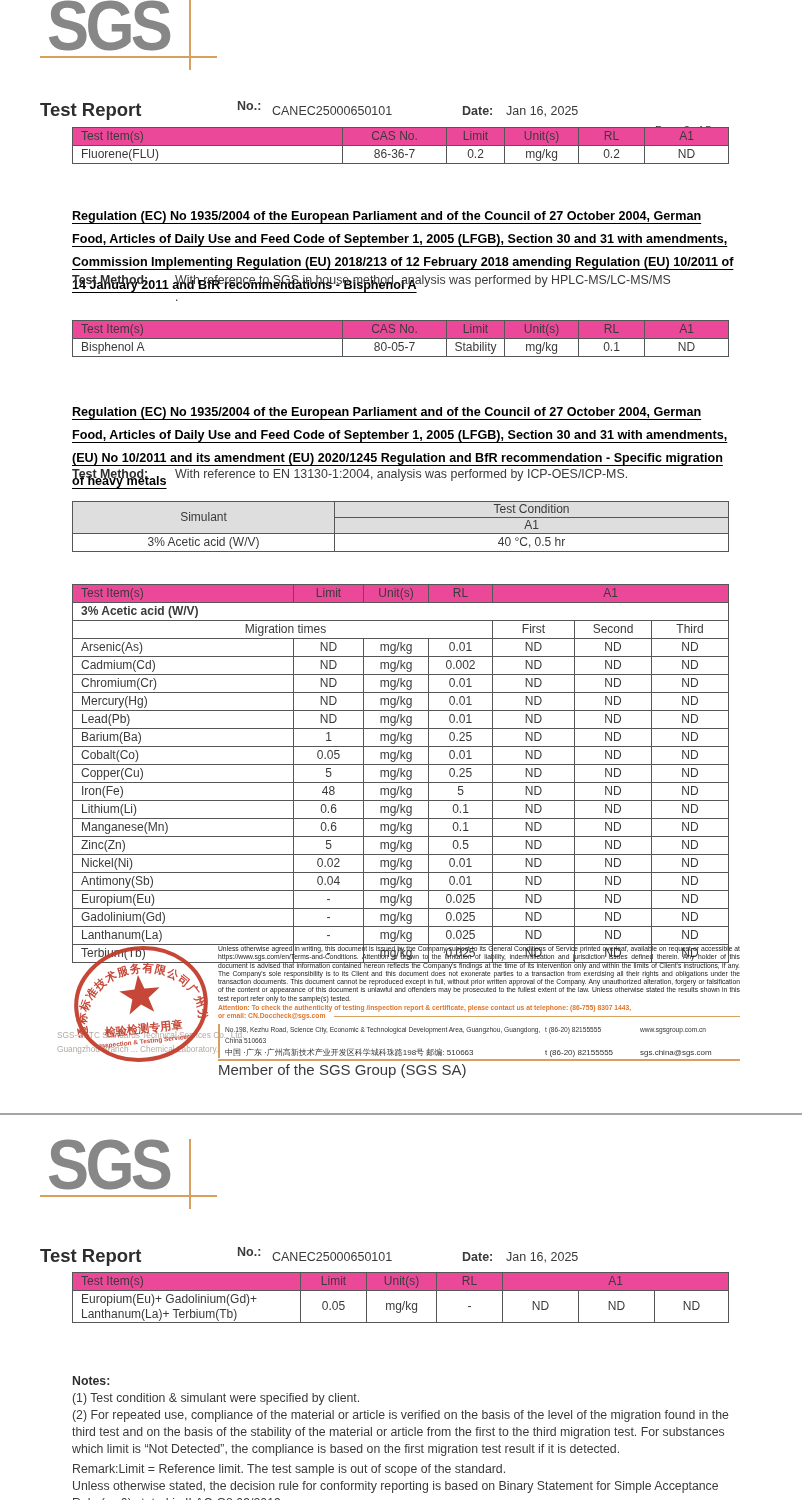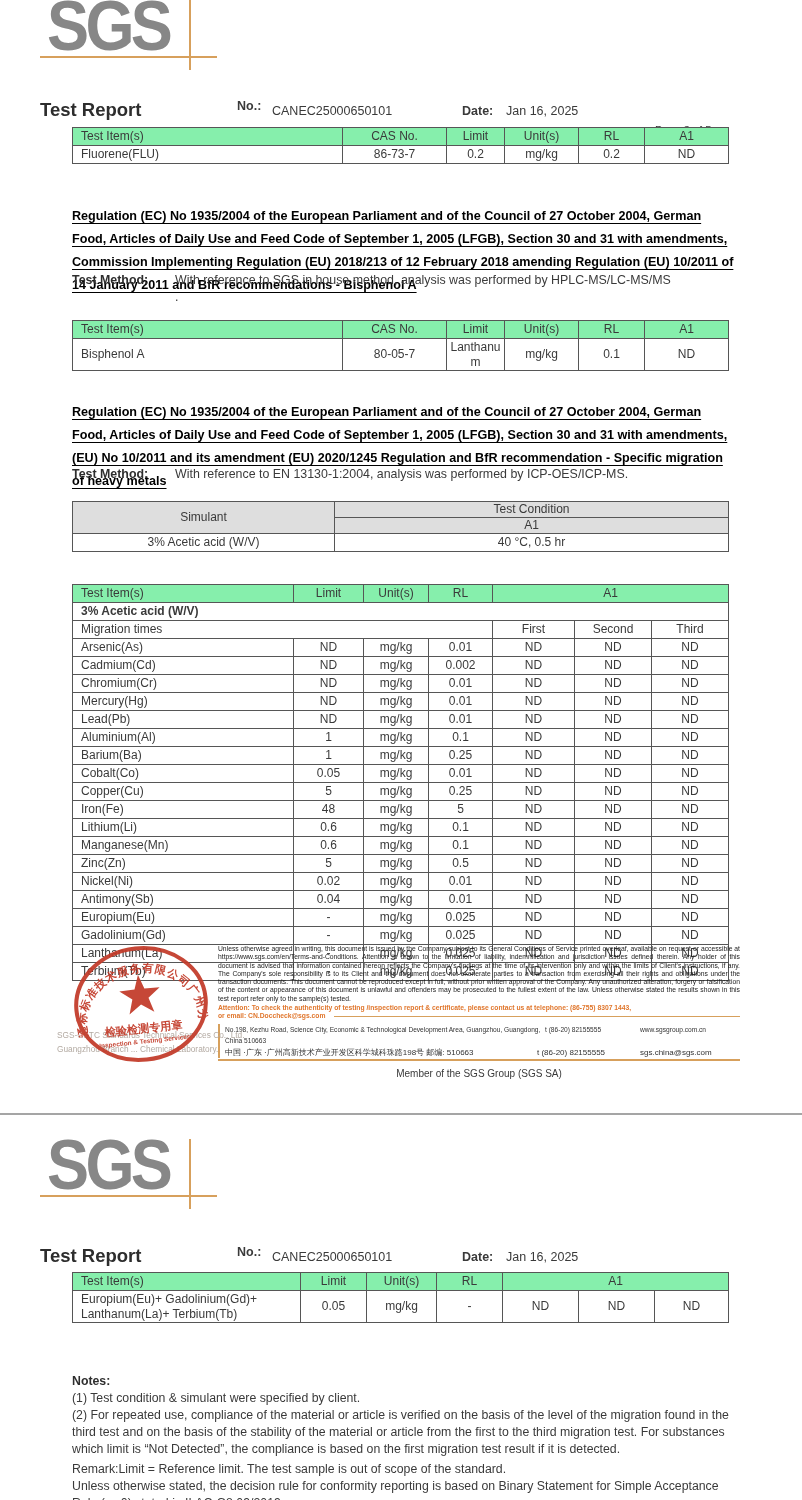--- a/index.html
+++ b/index.html
@@ -27,51 +27,51 @@
   .rpt-header .no-value{position:absolute;left:272px;top:5px;font-size:12.5px;}
   .rpt-header .date-label{position:absolute;left:462px;top:5px;font-size:12.5px;font-weight:bold;}
   .rpt-header .date-value{position:absolute;left:506px;top:5px;font-size:12.5px;}
   .rpt-header .page-no{position:absolute;left:655px;top:5px;font-size:11px;margin-top:20px;}
 
   
   table{border-collapse:collapse;table-layout:fixed;position:absolute;left:72px;width:656px;
         border:1.5px solid #4a4a4a;}
   td,th{border:1px solid #565656;font-size:12px;font-weight:normal;text-align:center;
         padding:1px 2px;line-height:14.5px;color:#3a3a3a;overflow-wrap:anywhere;height:15px;}
-  th{background:#86efac;}
+  th{background:#ec4899;}
   th.col-item,td.col-item{text-align:left;padding-left:8px;}
   #t1{top:127px;} #t2{top:320px;} #sim{top:501px;} #mig{top:584px;} #t3{top:155px;}
   .section-row td{text-align:left;font-weight:bold;padding-left:8px;}
-  .mig-label{text-align:left;padding-left:8px;}
+  .mig-label{text-align:center;padding-left:8px;}
   #sim td.hdr{background:#dedede;height:12px;line-height:13px;}
   #sim td{height:15px;}
 
   
   .regulation{position:absolute;left:72px;width:662px;font-size:12.6px;font-weight:bold;
       line-height:23px;text-decoration:underline;text-underline-offset:2.5px;color:#000000;}
   #reg1{top:192px;} #reg2{top:388px;}
   .test-method{position:absolute;left:72px;width:600px;display:flex;font-size:12.4px;line-height:16.5px;}
   .test-method .tm-label{font-weight:bold;width:103px;flex:none;color:#2e2e2e;}
   .test-method .tm-text{flex:1;}
   #tm1{top:272px;} #tm2{top:466px;}
 
   
   .footer-right{position:absolute;left:218px;top:945px;width:522px;}
   .legal{font-size:6.75px;line-height:8.3px;text-align:justify;color:#222;}
   .attention{color:#e0762c;font-weight:bold;font-size:6.75px;line-height:8.4px;margin-top:1px;}
   .attention-row{display:flex;align-items:center;color:#e0762c;font-weight:bold;font-size:6.75px;line-height:8.4px;}
   .attention-row .fill{flex:1;border-bottom:1.5px solid #d7a05c;margin-left:8px;height:0;}
   .addresses{border-left:2px solid #d7a05c;margin-top:3px;padding-left:5px;}
   .addr-row{display:flex;align-items:baseline;font-size:6.6px;line-height:11.5px;color:#333;}
-  .addr-row.cn{font-size:8px;gap:8px;}
+  .addr-row.cn{font-size:8px;}
   .addr-row .addr{flex:1;}
   .addr-row .phone{width:95px;flex:none;}
   .addr-row .site{width:100px;flex:none;}
   .orange-rule{border-bottom:2px solid #d7a05c;margin-top:1px;}
-  .member{text-align:center;font-size:10px;margin-top:7px;color:#3a3a3a;}
+  .member{text-align:left;font-size:15px;color:#3a3a3a;}
   .company-lines{position:absolute;left:57px;top:1028px;z-index:1;color:#b3aaa2;font-size:8.3px;
       line-height:14px;white-space:nowrap;}
   .stamp{position:absolute;left:66px;top:941px;z-index:2;transform:rotate(-6deg);opacity:0.93;}
 
   
   .notes{position:absolute;left:72px;top:256px;width:670px;font-size:12.3px;line-height:17px;color:#3a3a3a;}
   .notes .notes-title{font-weight:bold;color:#2e2e2e;}
   .notes .spaced{margin-top:3px;}
 </style>
 </head>
@@ -109,21 +109,21 @@
         <th>CAS No.</th>
         <th>Limit</th>
         <th>Unit(s)</th>
         <th>RL</th>
         <th>A1</th>
       </tr>
     </thead>
     <tbody>
         <tr>
           <td class="col-item">Fluorene(FLU)</td>
-          <td>86-73-7</td>
+          <td>86-36-7</td>
           <td>0.2</td>
           <td>mg/kg</td>
           <td>0.2</td>
           <td>ND</td>
         </tr>
       </tbody>
   </table>
 
   <p class="regulation" id="reg1">Regulation (EC) No 1935/2004 of the European Parliament and of the Council of 27 October 2004, German Food, Articles of Daily Use and Feed Code of September 1, 2005 (LFGB), Section 30 and 31 with amendments, Commission Implementing Regulation (EU) 2018/213 of 12 February 2018 amending Regulation (EU) 10/2011 of 14 January 2011 and BfR recommendations - Bisphenol A</p>
 
@@ -148,21 +148,21 @@
         <th>Limit</th>
         <th>Unit(s)</th>
         <th>RL</th>
         <th>A1</th>
       </tr>
     </thead>
     <tbody>
         <tr>
           <td class="col-item">Bisphenol A</td>
           <td>80-05-7</td>
-          <td>Lanthanum</td>
+          <td>Stability</td>
           <td>mg/kg</td>
           <td>0.1</td>
           <td>ND</td>
         </tr>
       </tbody>
   </table>
 
   <p class="regulation" id="reg2">Regulation (EC) No 1935/2004 of the European Parliament and of the Council of 27 October 2004, German Food, Articles of Daily Use and Feed Code of September 1, 2005 (LFGB), Section 30 and 31 with amendments, (EU) No 10/2011 and its amendment (EU) 2020/1245 Regulation and BfR recommendation - Specific migration of heavy metals</p>
 
   <div class="test-method" id="tm2">
@@ -255,29 +255,20 @@
           <td>0.01</td>
           <td>ND</td>
           <td>ND</td>
           <td>ND</td>
         </tr>
         <tr>
           <td class="col-item">Lead(Pb)</td>
           <td>ND</td>
           <td>mg/kg</td>
           <td>0.01</td>
-          <td>ND</td>
-          <td>ND</td>
-          <td>ND</td>
-        </tr>
-        <tr>
-          <td class="col-item">Aluminium(Al)</td>
-          <td>1</td>
-          <td>mg/kg</td>
-          <td>0.1</td>
           <td>ND</td>
           <td>ND</td>
           <td>ND</td>
         </tr>
         <tr>
           <td class="col-item">Barium(Ba)</td>
           <td>1</td>
           <td>mg/kg</td>
           <td>0.25</td>
           <td>ND</td>

